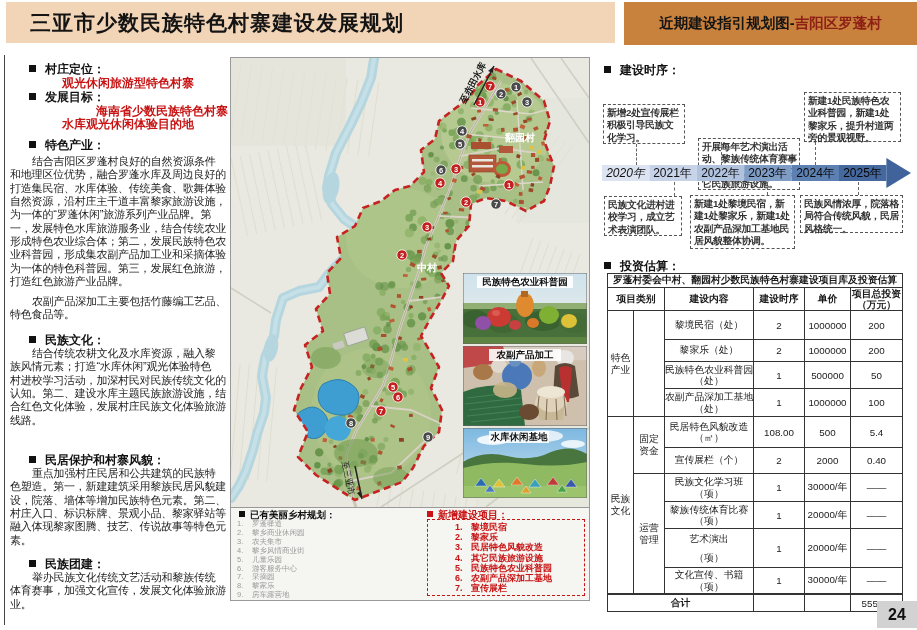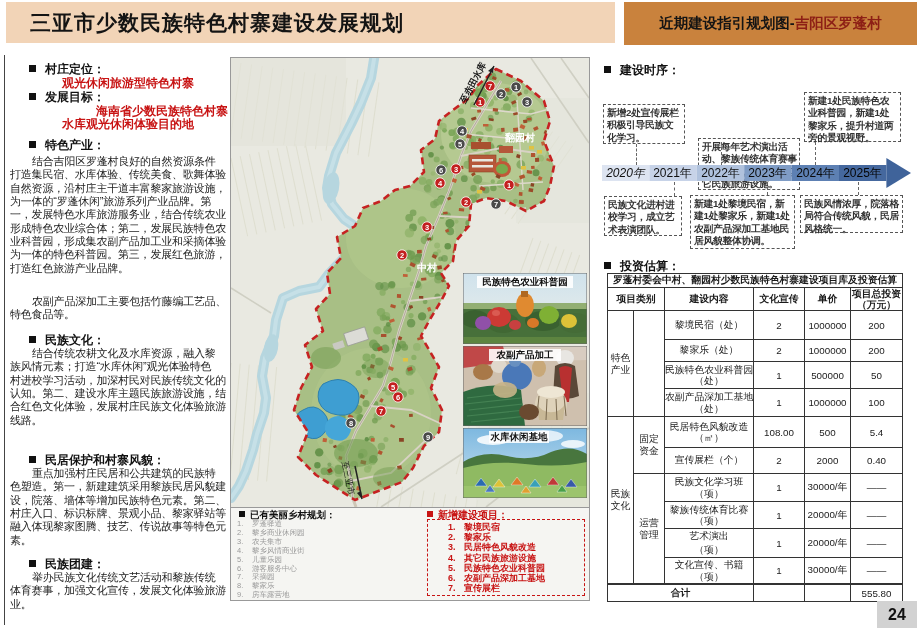--- a/index.html
+++ b/index.html
@@ -28,20 +28,21 @@
 <div class="abs b" style="left:624px;top:14px;width:293px;text-align:center;font-size:14.5px;color:#141414;">近期建设指引规划图-<span style="color:#8d1f15;">吉阳区罗蓬村</span></div>
 
 <div class="sec" style="left:29px;top:61px;"><span class="sq"></span>村庄定位：</div>
 <div class="redln" style="top:75px;">观光休闲旅游型特色村寨</div>
 <div class="sec" style="left:29px;top:89px;"><span class="sq"></span>发展目标：</div>
 <div class="redln" style="top:103px;margin-left:34px;">海南省少数民族特色村寨</div>
 <div class="redln" style="top:116px;">水库观光休闲体验目的地</div>
 <div class="sec" style="left:29px;top:137px;"><span class="sq"></span>特色产业：</div>
 <div class="para" style="top:155px;">
 <div style="text-indent:22px;">结合吉阳区罗蓬村良好的自然资源条件</div>
+<div>和地理区位优势，融合罗蓬水库及周边良好的</div>
 <div>打造集民宿、水库体验、传统美食、歌舞体验</div>
 <div>自然资源，沿村庄主干道丰富黎家旅游设施，</div>
 <div>为一体的“罗蓬休闲”旅游系列产业品牌。第</div>
 <div>一，发展特色水库旅游服务业，结合传统农业，</div>
 <div>形成特色农业综合体；第二，发展民族特色农</div>
 <div>业科普园，形成集农副产品加工业和采摘体验</div>
 <div>为一体的特色科普园。第三，发展红色旅游，</div>
 <div>打造红色旅游产业品牌。</div>
 </div>
 <div class="para" style="top:295px;">
@@ -708,21 +709,21 @@
 <div><span style="display:inline-block;width:15px;">2.</span>黎乡商业休闲园</div>
 <div><span style="display:inline-block;width:15px;">3.</span>农夫集市</div>
 <div><span style="display:inline-block;width:15px;">4.</span>黎乡风情商业街</div>
 <div><span style="display:inline-block;width:15px;">5.</span>儿童乐园</div>
 <div><span style="display:inline-block;width:15px;">6.</span>游客服务中心</div>
 <div><span style="display:inline-block;width:15px;">7.</span>采摘园</div>
 <div><span style="display:inline-block;width:15px;">8.</span>黎家乐</div>
 <div><span style="display:inline-block;width:15px;">9.</span>房车露营地</div>
 </div>
 <div class="abs" style="left:196px;top:450px;font-size:10px;font-weight:bold;color:#c81414;white-space:nowrap;"><span style="display:inline-block;width:6px;height:6px;background:#c81414;margin-right:5px;vertical-align:1px;"></span>新增建设项目：</div>
-<div class="abs" style="left:196px;top:461px;width:158px;height:77px;border:1.5px dashed #c81414;box-sizing:border-box;padding:2px 0 0 20px;font-size:9px;font-weight:bold;color:#c81414;line-height:10.2px;white-space:nowrap;">
+<div class="abs" style="left:196px;top:461px;width:158px;height:77px;border:1.5px dashed #c81414;box-sizing:border-box;padding:2px 0 0 27px;font-size:9px;font-weight:bold;color:#c81414;line-height:10.2px;white-space:nowrap;">
 <div><span style="display:inline-block;width:16px;">1.</span>黎境民宿</div>
 <div><span style="display:inline-block;width:16px;">2.</span>黎家乐</div>
 <div><span style="display:inline-block;width:16px;">3.</span>民居特色风貌改造</div>
 <div><span style="display:inline-block;width:16px;">4.</span>其它民族旅游设施</div>
 <div><span style="display:inline-block;width:16px;">5.</span>民族特色农业科普园</div>
 <div><span style="display:inline-block;width:16px;">6.</span>农副产品深加工基地</div>
 <div><span style="display:inline-block;width:16px;">7.</span>宣传展栏</div>
 </div>
 </div>
 
@@ -772,21 +773,21 @@
       <col style="width:46px">
       <col style="width:52px">
     </colgroup>
 <tbody>
       <tr>
         <td colspan="6" style="height:12px;font-weight:bold;white-space:nowrap;">罗蓬村委会中村、翻园村少数民族特色村寨建设项目库及投资估算</td>
       </tr>
 <tr>
  <td colspan="2" style="height:22px;font-weight:bold;">项目类别</td>
  <td style="font-weight:bold;">建设内容</td>
- <td style="font-weight:bold;">文化宣传</td>
+ <td style="font-weight:bold;">建设时序</td>
  <td style="font-weight:bold;">单价</td>
  <td style="font-weight:bold;line-height:11px;">项目总投资<br>（万元）</td>
 </tr>
 <tr>
         <td rowspan="4" style="line-height:12px;">特色<br>产业</td>
         <td rowspan="4"></td>
  <td style="height:28px;">黎境民宿（处）</td>
         <td>2</td>
         <td>1000000</td>
         <td>200</td>
@@ -830,21 +831,21 @@
         <td>30000/年</td>
         <td>——</td>
       </tr>
 <tr>
         <td style="height:26px;line-height:11.5px;"><span style="white-space:nowrap;">黎族传统体育比赛</span><br>（项）</td>
         <td>1</td>
         <td>20000/年</td>
         <td>——</td>
       </tr>
 <tr>
-        <td style="height:27px;line-height:14px;">艺术演出<br>（项）</td>
+        <td style="height:27px;line-height:19px;">艺术演出<br>（项）</td>
         <td>1</td>
         <td>20000/年</td>
         <td>——</td>
       </tr>
 <tr>
         <td style="height:25px;line-height:11.5px;"><span style="white-space:nowrap;">文化宣传、书籍</span><br>（项）</td>
         <td>1</td>
         <td>30000/年</td>
         <td>——</td>
       </tr>

